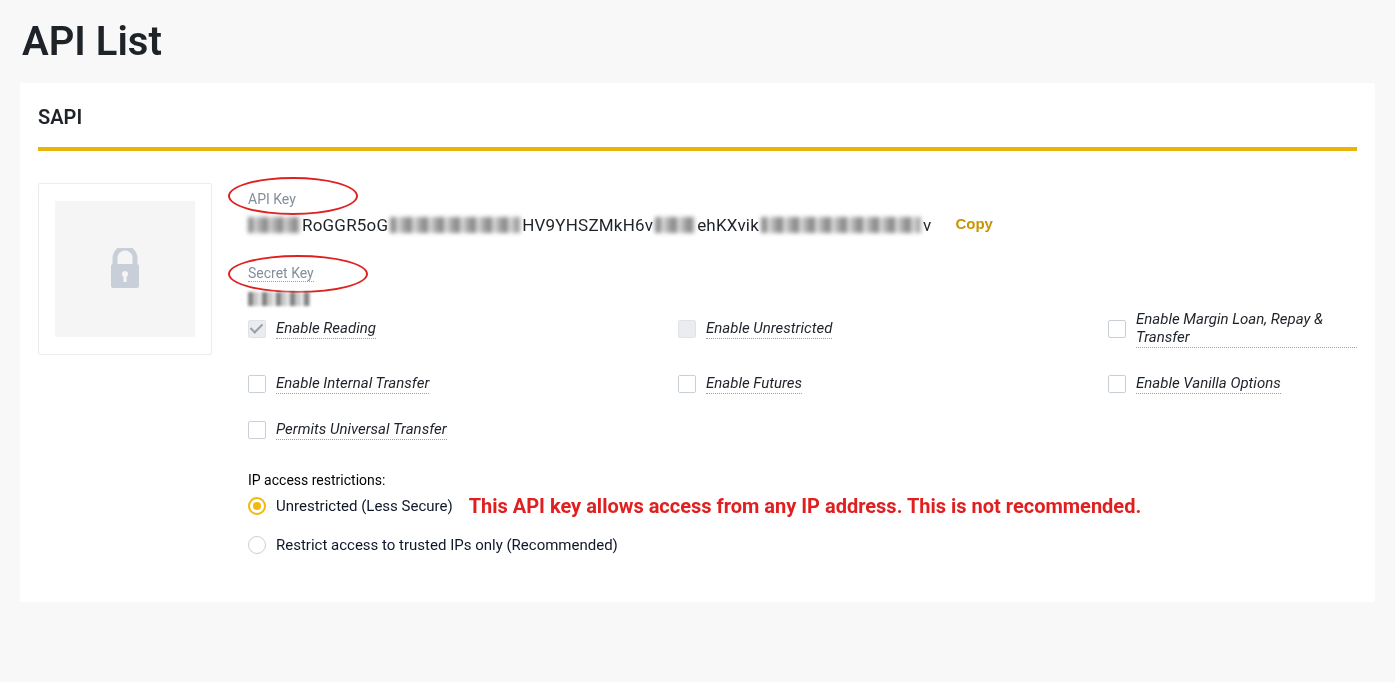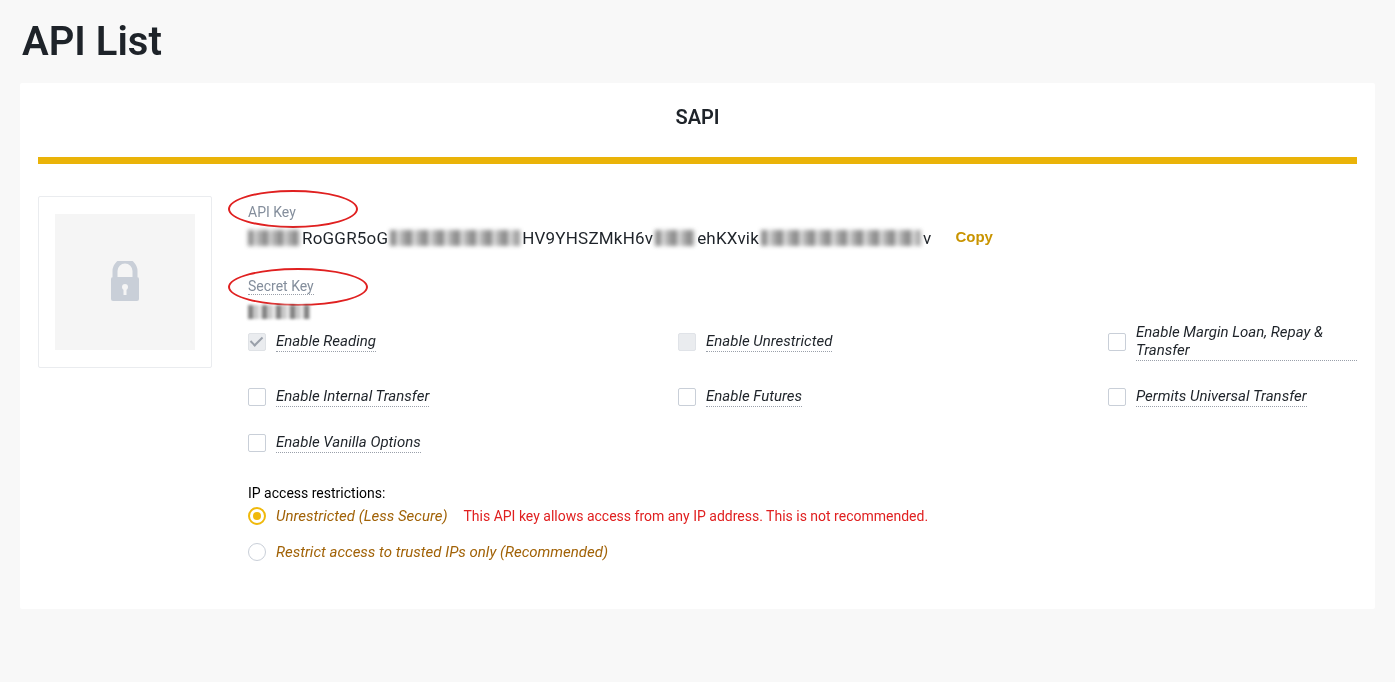--- a/index.html
+++ b/index.html
@@ -19,23 +19,22 @@
   color: #1e2329;
 }
 .card {
   background: #fff;
   border-radius: 2px;
   padding: 22px 18px 30px 18px;
 }
 .card-section-title {
   font-size: 20px;
   font-weight: 600;
-  padding-bottom: 28px;
-  border-bottom: 7px solid #eab308;
-  text-align: center;
+  padding-bottom: 18px;
+  border-bottom: 4px solid #eab308;
 }
 .api-body {
   display: flex;
   padding-top: 32px;
 }
 .qr-col { width: 210px; flex-shrink: 0; }
 .qr-frame {
   width: 174px;
   height: 172px;
   border: 1px solid #eaecef;
@@ -150,22 +149,22 @@
 }
 .radio.selected { border-color: #f0b90b; border-width: 2px; }
 .radio.selected::after {
   content: "";
   position: absolute;
   left: 3px; top: 3px;
   width: 8px; height: 8px;
   background: #f0b90b;
   border-radius: 50%;
 }
-.radio-label { font-size: 15px; color: #a16207; font-style: italic; }
-.warn-text { color: #e02020; font-size: 14px; margin-left: 6px; }
+.radio-label { font-size: 15px; color: #0f172a; }
+.warn-text { color: #e02020; font-size: 20px; margin-left: 6px; font-weight: bold; }
 </style>
 </head>
 <body>
 
 <div class="page-wrap">
   <h1 class="page-title">API List</h1>
 
   <div class="card">
     <div class="card-section-title">SAPI</div>
 
@@ -218,25 +217,25 @@
             <div class="perm-item">
               <span class="cb"></span>
               <span class="perm-label">Enable Internal Transfer</span>
             </div>
             <div class="perm-item">
               <span class="cb"></span>
               <span class="perm-label">Enable Futures</span>
             </div>
             <div class="perm-item">
               <span class="cb"></span>
+              <span class="perm-label">Enable Vanilla Options</span>
+            </div>
+            <div class="perm-item">
+              <span class="cb"></span>
               <span class="perm-label">Permits Universal Transfer</span>
-            </div>
-            <div class="perm-item">
-              <span class="cb"></span>
-              <span class="perm-label">Enable Vanilla Options</span>
             </div>
           </div>
 
         <div class="ip-title">IP access restrictions:</div>
         <div id="ip-options">
             <div class="radio-row">
               <span class="radio selected"></span>
               <span class="radio-label">Unrestricted (Less Secure)</span>
               <span class="warn-text">This API key allows access from any IP address. This is not recommended.</span>
             </div>

